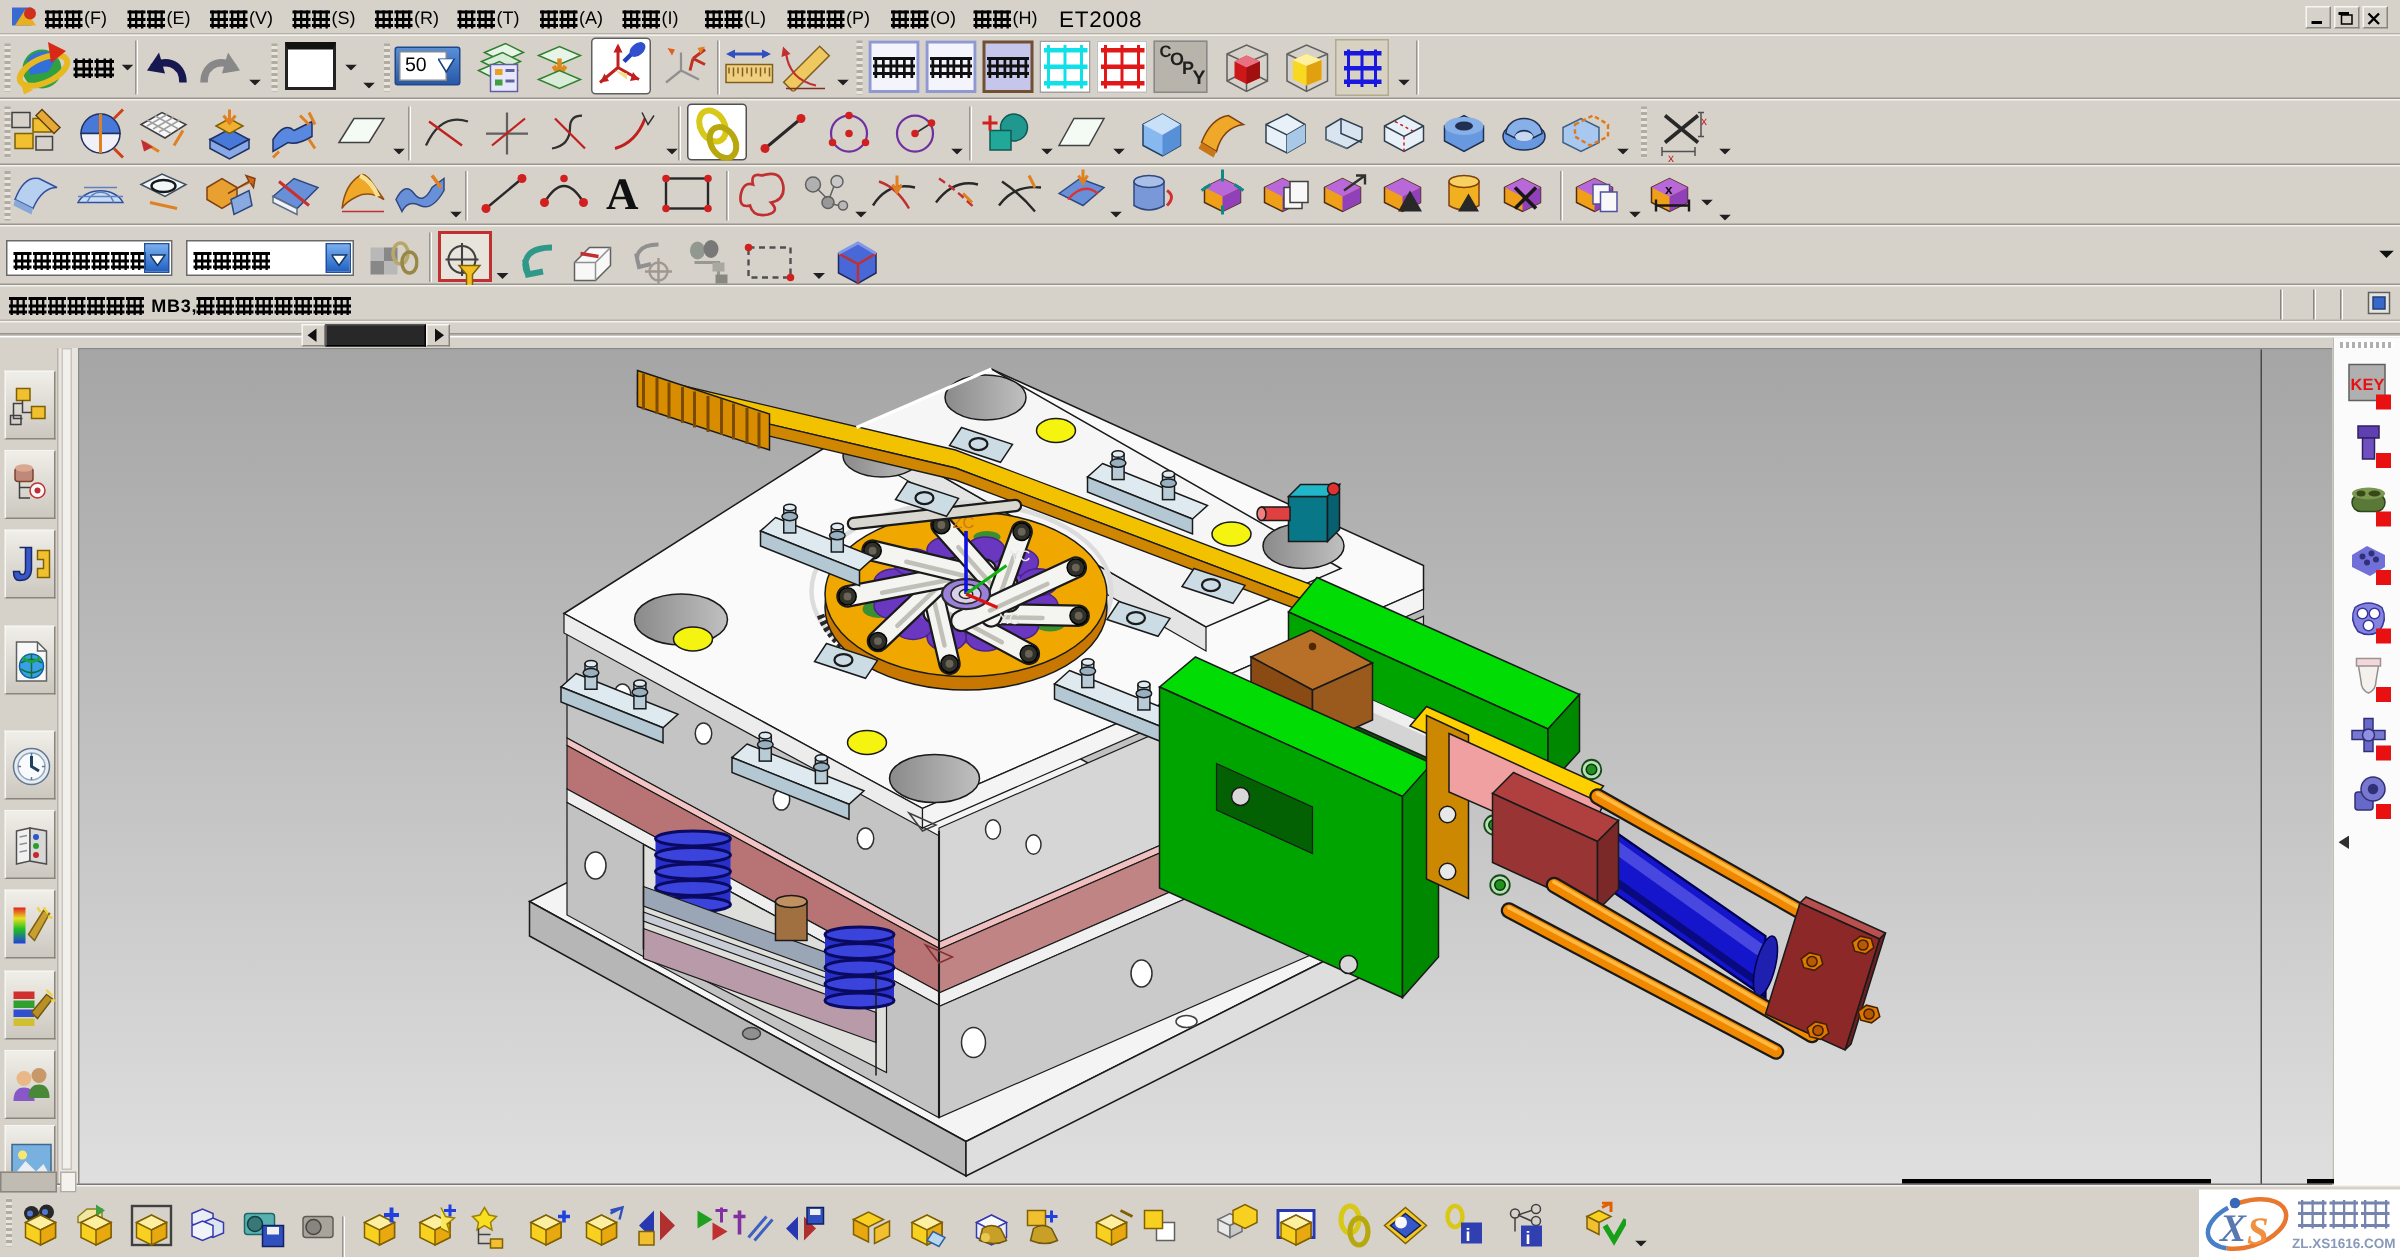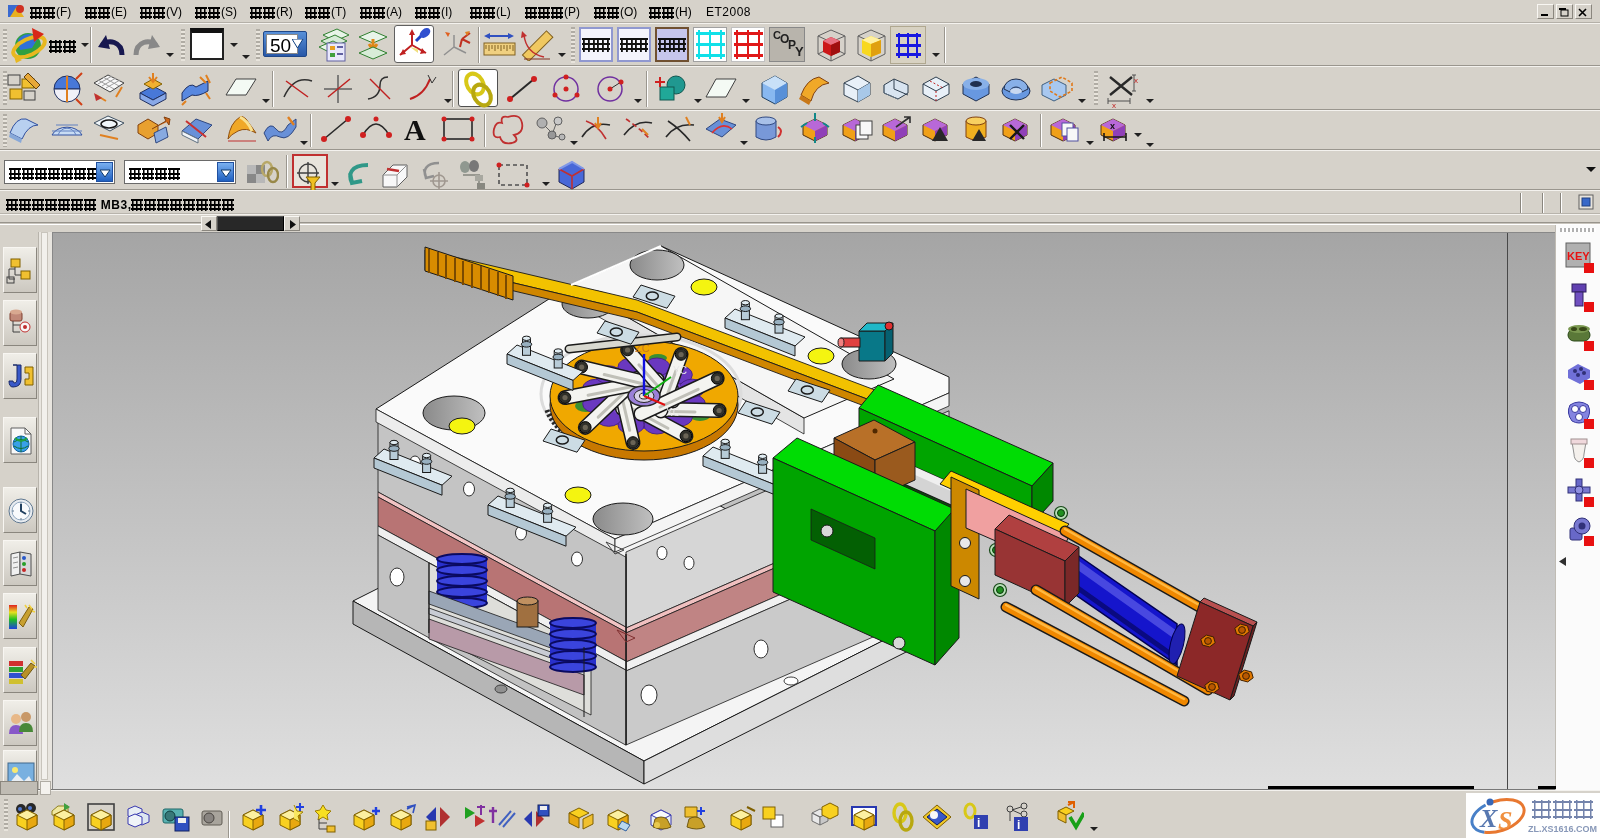--- a/index.html
+++ b/index.html
@@ -25,21 +25,21 @@
       <span class="abs" style="left:140px;top:4px;font-size:13px"><i class="cj" style="width:12px;height:12px;margin-right:1px;background:linear-gradient(#000,#000) 0 6%/100% 17%,linear-gradient(#000,#000) 0 50%/100% 17%,linear-gradient(#000,#000) 0 94%/100% 17%,linear-gradient(#000,#000) 10% 0/13% 100%,linear-gradient(#000,#000) 50% 0/13% 100%,linear-gradient(#000,#000) 90% 0/13% 100%;"></i><i class="cj" style="width:12px;height:12px;margin-right:1px;background:linear-gradient(#000,#000) 0 6%/100% 17%,linear-gradient(#000,#000) 0 50%/100% 17%,linear-gradient(#000,#000) 0 94%/100% 17%,linear-gradient(#000,#000) 10% 0/13% 100%,linear-gradient(#000,#000) 50% 0/13% 100%,linear-gradient(#000,#000) 90% 0/13% 100%;"></i><span style="font-size:12px">(V)</span></span>
       <span class="abs" style="left:195px;top:4px;font-size:13px"><i class="cj" style="width:12px;height:12px;margin-right:1px;background:linear-gradient(#000,#000) 0 6%/100% 17%,linear-gradient(#000,#000) 0 50%/100% 17%,linear-gradient(#000,#000) 0 94%/100% 17%,linear-gradient(#000,#000) 10% 0/13% 100%,linear-gradient(#000,#000) 50% 0/13% 100%,linear-gradient(#000,#000) 90% 0/13% 100%;"></i><i class="cj" style="width:12px;height:12px;margin-right:1px;background:linear-gradient(#000,#000) 0 6%/100% 17%,linear-gradient(#000,#000) 0 50%/100% 17%,linear-gradient(#000,#000) 0 94%/100% 17%,linear-gradient(#000,#000) 10% 0/13% 100%,linear-gradient(#000,#000) 50% 0/13% 100%,linear-gradient(#000,#000) 90% 0/13% 100%;"></i><span style="font-size:12px">(S)</span></span>
       <span class="abs" style="left:250px;top:4px;font-size:13px"><i class="cj" style="width:12px;height:12px;margin-right:1px;background:linear-gradient(#000,#000) 0 6%/100% 17%,linear-gradient(#000,#000) 0 50%/100% 17%,linear-gradient(#000,#000) 0 94%/100% 17%,linear-gradient(#000,#000) 10% 0/13% 100%,linear-gradient(#000,#000) 50% 0/13% 100%,linear-gradient(#000,#000) 90% 0/13% 100%;"></i><i class="cj" style="width:12px;height:12px;margin-right:1px;background:linear-gradient(#000,#000) 0 6%/100% 17%,linear-gradient(#000,#000) 0 50%/100% 17%,linear-gradient(#000,#000) 0 94%/100% 17%,linear-gradient(#000,#000) 10% 0/13% 100%,linear-gradient(#000,#000) 50% 0/13% 100%,linear-gradient(#000,#000) 90% 0/13% 100%;"></i><span style="font-size:12px">(R)</span></span>
       <span class="abs" style="left:305px;top:4px;font-size:13px"><i class="cj" style="width:12px;height:12px;margin-right:1px;background:linear-gradient(#000,#000) 0 6%/100% 17%,linear-gradient(#000,#000) 0 50%/100% 17%,linear-gradient(#000,#000) 0 94%/100% 17%,linear-gradient(#000,#000) 10% 0/13% 100%,linear-gradient(#000,#000) 50% 0/13% 100%,linear-gradient(#000,#000) 90% 0/13% 100%;"></i><i class="cj" style="width:12px;height:12px;margin-right:1px;background:linear-gradient(#000,#000) 0 6%/100% 17%,linear-gradient(#000,#000) 0 50%/100% 17%,linear-gradient(#000,#000) 0 94%/100% 17%,linear-gradient(#000,#000) 10% 0/13% 100%,linear-gradient(#000,#000) 50% 0/13% 100%,linear-gradient(#000,#000) 90% 0/13% 100%;"></i><span style="font-size:12px">(T)</span></span>
       <span class="abs" style="left:360px;top:4px;font-size:13px"><i class="cj" style="width:12px;height:12px;margin-right:1px;background:linear-gradient(#000,#000) 0 6%/100% 17%,linear-gradient(#000,#000) 0 50%/100% 17%,linear-gradient(#000,#000) 0 94%/100% 17%,linear-gradient(#000,#000) 10% 0/13% 100%,linear-gradient(#000,#000) 50% 0/13% 100%,linear-gradient(#000,#000) 90% 0/13% 100%;"></i><i class="cj" style="width:12px;height:12px;margin-right:1px;background:linear-gradient(#000,#000) 0 6%/100% 17%,linear-gradient(#000,#000) 0 50%/100% 17%,linear-gradient(#000,#000) 0 94%/100% 17%,linear-gradient(#000,#000) 10% 0/13% 100%,linear-gradient(#000,#000) 50% 0/13% 100%,linear-gradient(#000,#000) 90% 0/13% 100%;"></i><span style="font-size:12px">(A)</span></span>
       <span class="abs" style="left:415px;top:4px;font-size:13px"><i class="cj" style="width:12px;height:12px;margin-right:1px;background:linear-gradient(#000,#000) 0 6%/100% 17%,linear-gradient(#000,#000) 0 50%/100% 17%,linear-gradient(#000,#000) 0 94%/100% 17%,linear-gradient(#000,#000) 10% 0/13% 100%,linear-gradient(#000,#000) 50% 0/13% 100%,linear-gradient(#000,#000) 90% 0/13% 100%;"></i><i class="cj" style="width:12px;height:12px;margin-right:1px;background:linear-gradient(#000,#000) 0 6%/100% 17%,linear-gradient(#000,#000) 0 50%/100% 17%,linear-gradient(#000,#000) 0 94%/100% 17%,linear-gradient(#000,#000) 10% 0/13% 100%,linear-gradient(#000,#000) 50% 0/13% 100%,linear-gradient(#000,#000) 90% 0/13% 100%;"></i><span style="font-size:12px">(I)</span></span>
       <span class="abs" style="left:470px;top:4px;font-size:13px"><i class="cj" style="width:12px;height:12px;margin-right:1px;background:linear-gradient(#000,#000) 0 6%/100% 17%,linear-gradient(#000,#000) 0 50%/100% 17%,linear-gradient(#000,#000) 0 94%/100% 17%,linear-gradient(#000,#000) 10% 0/13% 100%,linear-gradient(#000,#000) 50% 0/13% 100%,linear-gradient(#000,#000) 90% 0/13% 100%;"></i><i class="cj" style="width:12px;height:12px;margin-right:1px;background:linear-gradient(#000,#000) 0 6%/100% 17%,linear-gradient(#000,#000) 0 50%/100% 17%,linear-gradient(#000,#000) 0 94%/100% 17%,linear-gradient(#000,#000) 10% 0/13% 100%,linear-gradient(#000,#000) 50% 0/13% 100%,linear-gradient(#000,#000) 90% 0/13% 100%;"></i><span style="font-size:12px">(L)</span></span>
       <span class="abs" style="left:525px;top:4px;font-size:13px"><i class="cj" style="width:12px;height:12px;margin-right:1px;background:linear-gradient(#000,#000) 0 6%/100% 17%,linear-gradient(#000,#000) 0 50%/100% 17%,linear-gradient(#000,#000) 0 94%/100% 17%,linear-gradient(#000,#000) 10% 0/13% 100%,linear-gradient(#000,#000) 50% 0/13% 100%,linear-gradient(#000,#000) 90% 0/13% 100%;"></i><i class="cj" style="width:12px;height:12px;margin-right:1px;background:linear-gradient(#000,#000) 0 6%/100% 17%,linear-gradient(#000,#000) 0 50%/100% 17%,linear-gradient(#000,#000) 0 94%/100% 17%,linear-gradient(#000,#000) 10% 0/13% 100%,linear-gradient(#000,#000) 50% 0/13% 100%,linear-gradient(#000,#000) 90% 0/13% 100%;"></i><i class="cj" style="width:12px;height:12px;margin-right:1px;background:linear-gradient(#000,#000) 0 6%/100% 17%,linear-gradient(#000,#000) 0 50%/100% 17%,linear-gradient(#000,#000) 0 94%/100% 17%,linear-gradient(#000,#000) 10% 0/13% 100%,linear-gradient(#000,#000) 50% 0/13% 100%,linear-gradient(#000,#000) 90% 0/13% 100%;"></i><span style="font-size:12px">(P)</span></span>
       <span class="abs" style="left:594px;top:4px;font-size:13px"><i class="cj" style="width:12px;height:12px;margin-right:1px;background:linear-gradient(#000,#000) 0 6%/100% 17%,linear-gradient(#000,#000) 0 50%/100% 17%,linear-gradient(#000,#000) 0 94%/100% 17%,linear-gradient(#000,#000) 10% 0/13% 100%,linear-gradient(#000,#000) 50% 0/13% 100%,linear-gradient(#000,#000) 90% 0/13% 100%;"></i><i class="cj" style="width:12px;height:12px;margin-right:1px;background:linear-gradient(#000,#000) 0 6%/100% 17%,linear-gradient(#000,#000) 0 50%/100% 17%,linear-gradient(#000,#000) 0 94%/100% 17%,linear-gradient(#000,#000) 10% 0/13% 100%,linear-gradient(#000,#000) 50% 0/13% 100%,linear-gradient(#000,#000) 90% 0/13% 100%;"></i><span style="font-size:12px">(O)</span></span>
       <span class="abs" style="left:649px;top:4px;font-size:13px"><i class="cj" style="width:12px;height:12px;margin-right:1px;background:linear-gradient(#000,#000) 0 6%/100% 17%,linear-gradient(#000,#000) 0 50%/100% 17%,linear-gradient(#000,#000) 0 94%/100% 17%,linear-gradient(#000,#000) 10% 0/13% 100%,linear-gradient(#000,#000) 50% 0/13% 100%,linear-gradient(#000,#000) 90% 0/13% 100%;"></i><i class="cj" style="width:12px;height:12px;margin-right:1px;background:linear-gradient(#000,#000) 0 6%/100% 17%,linear-gradient(#000,#000) 0 50%/100% 17%,linear-gradient(#000,#000) 0 94%/100% 17%,linear-gradient(#000,#000) 10% 0/13% 100%,linear-gradient(#000,#000) 50% 0/13% 100%,linear-gradient(#000,#000) 90% 0/13% 100%;"></i><span style="font-size:12px">(H)</span></span>
-      <span class="abs" style="left:706px;top:5px;font-size:12px;letter-spacing:0.5px">ET2008</span>
+      <span class="abs" style="left:706px;top:5px;font-size:15px;letter-spacing:0.5px">ET2008</span>
       <div class="btn3" style="left:1537px;top:4px;width:17px;height:15px;background:#d6d2ca"><svg width="14" height="14">
           <rect x="3" y="9" width="7" height="2" fill="#000"></rect>
         </svg></div>
       <div class="btn3" style="left:1556px;top:4px;width:17px;height:15px;background:#d6d2ca"><svg width="14" height="14">
           <rect x="4" y="5" width="7" height="6" fill="none" stroke="#000"></rect>
           <rect x="2" y="3" width="7" height="2" fill="#000"></rect>
         </svg></div>
       <div class="btn3" style="left:1575px;top:4px;width:17px;height:15px;background:#d6d2ca"><svg width="14" height="14">
           <path d="M3 4 L10 11 M10 4 L3 11" stroke="#000" stroke-width="1.6"></path>
         </svg></div>
@@ -72,21 +72,21 @@
       <div class="abs" style="left:181px;top:5px;width:4px;height:32px;background:repeating-linear-gradient(#b0aca4 0 2px,#e8e4dc 2px 4px)"></div>
       <div class="abs" style="left:190px;top:4px;width:34px;height:32px;background:#fff;border:2px solid #222;border-top:5px solid #111"></div>
       <svg class="abs" style="left:230px;top:19px" width="8" height="4">
         <polygon points="0,0 8,0 4,4" fill="#202020"></polygon>
       </svg>
       <svg class="abs" style="left:242px;top:31px" width="8" height="4">
         <polygon points="0,0 8,0 4,4" fill="#202020"></polygon>
       </svg>
       <div class="abs" style="left:256px;top:5px;width:4px;height:32px;background:repeating-linear-gradient(#b0aca4 0 2px,#e8e4dc 2px 4px)"></div>
       <div class="abs" style="left:263px;top:7px;width:44px;height:26px;background:linear-gradient(#5890d8,#2858a8);border:1px solid #204888;border-radius:2px">
-        <div class="abs" style="left:2px;top:2px;width:32px;height:20px;background:#fff;border:1px solid #888;font-size:19px;padding-left:3px">50</div>
+        <div class="abs" style="left:2px;top:2px;width:32px;height:20px;background:#fff;border:1px solid #888;font-size:13px;padding-left:3px">50</div>
         <svg class="abs" style="left:28px;top:7px" width="12" height="10">
           <polygon points="0,0 11,0 5.5,9" fill="#fff" stroke="#104080"></polygon>
         </svg>
       </div>
       <svg class="abs" style="left:313px;top:3px" width="38" height="36">
 <path d="M10 8 L24 2 L36 8 L22 14 Z" fill="#e8f4e8" stroke="#308030"></path>
         <path d="M8 14 L22 8 L34 14 L20 20 Z" fill="#d8ecd8" stroke="#308030"></path>
 <path d="M6 20 L20 14 L32 20 L18 26 Z" fill="#e8f4e8" stroke="#308030"></path>
         <rect x="14" y="16" width="18" height="18" fill="#e8e8fc" stroke="#6060a0"></rect>
 <rect x="17" y="19" width="5" height="4" fill="#e8a020"></rect>

